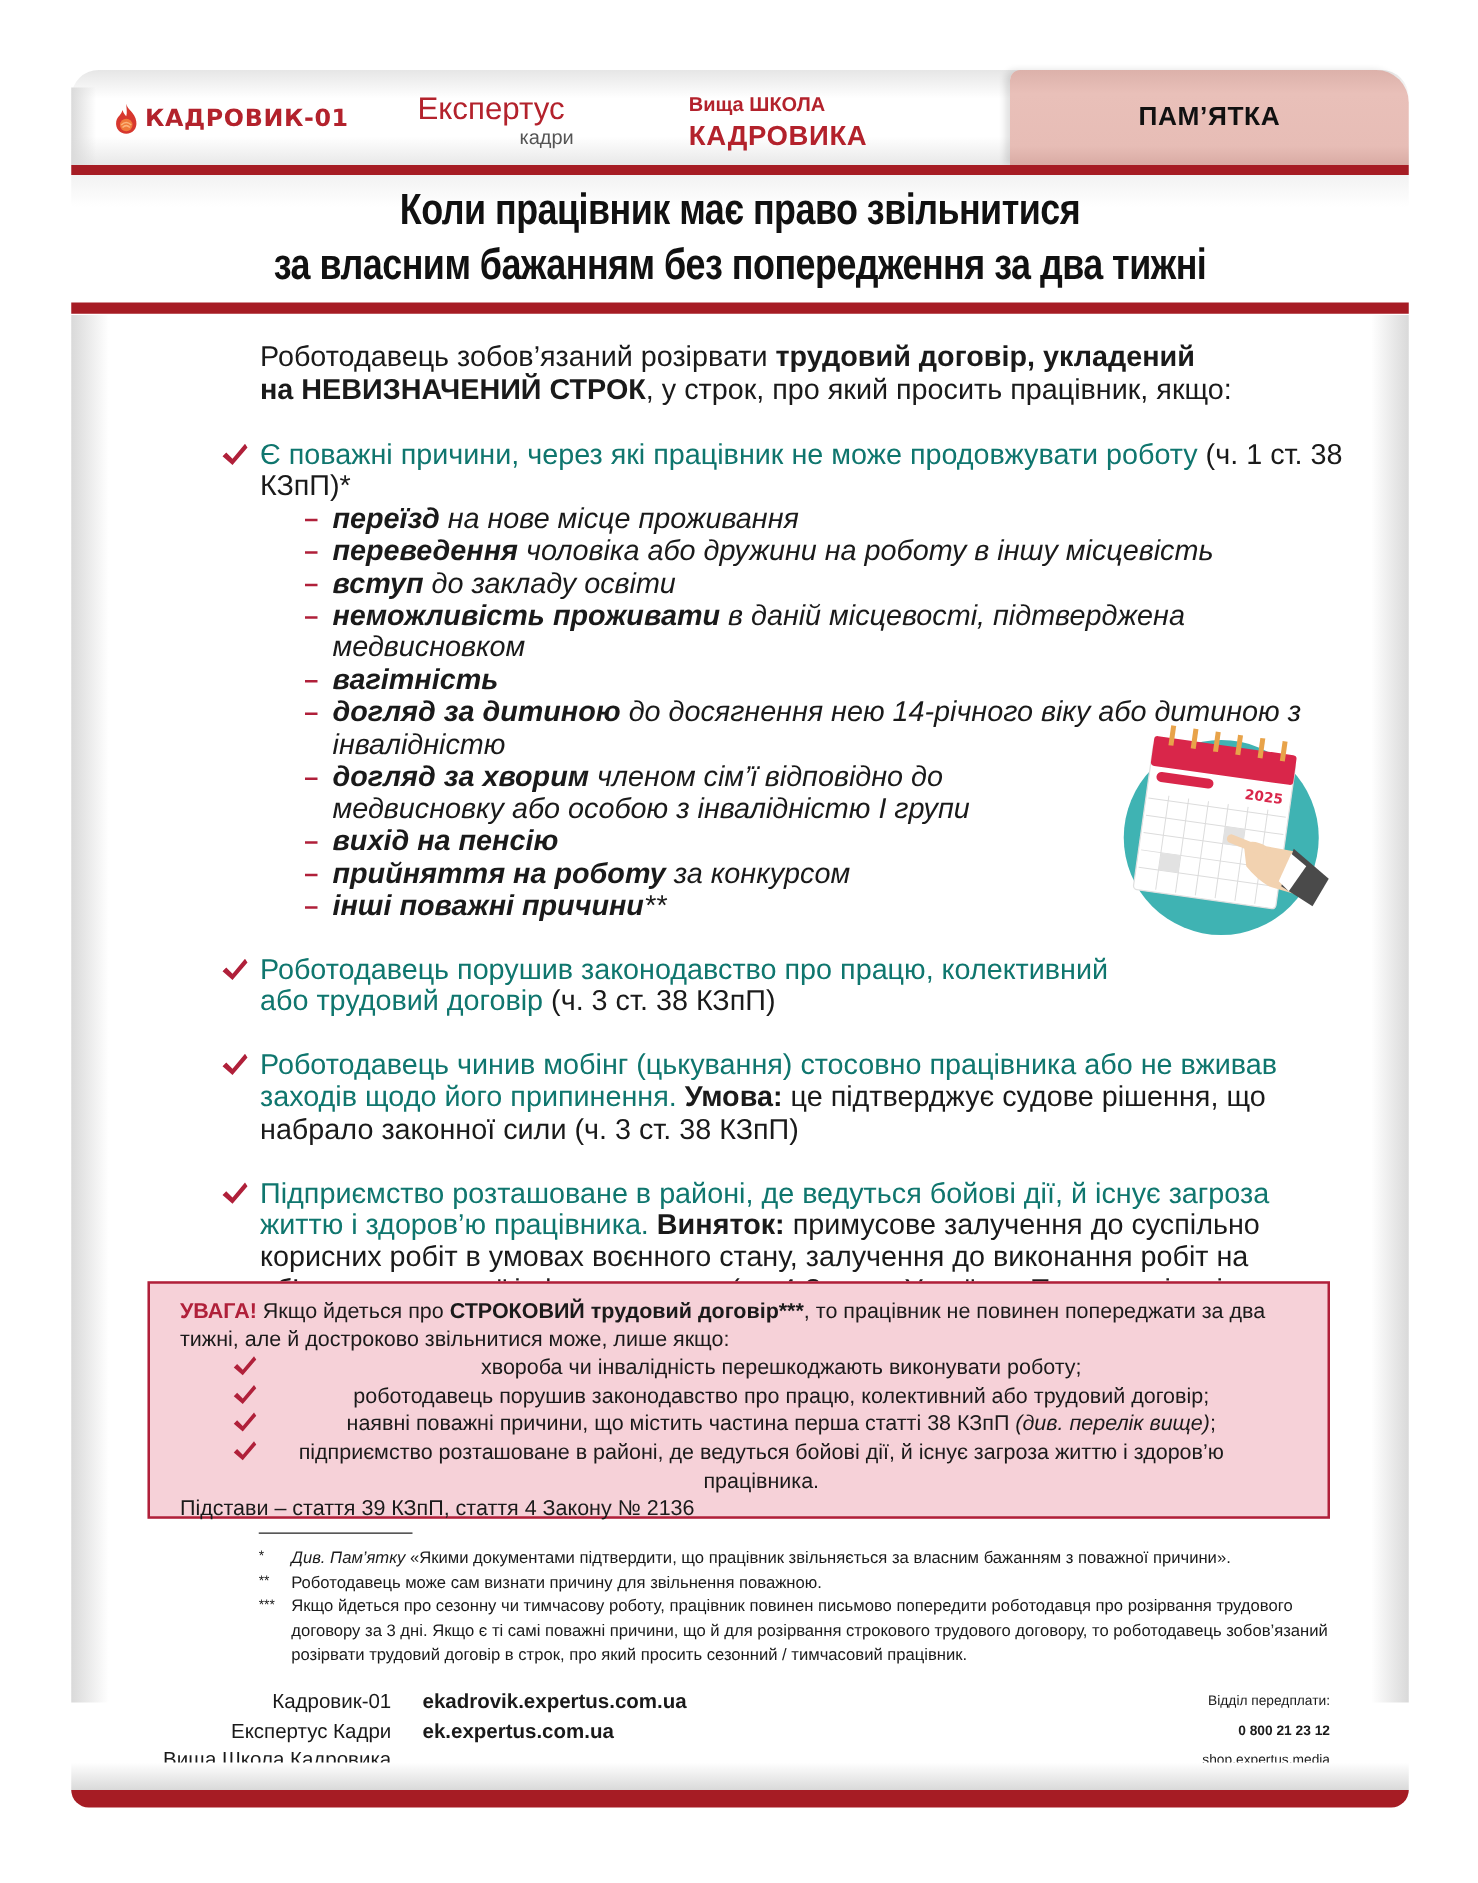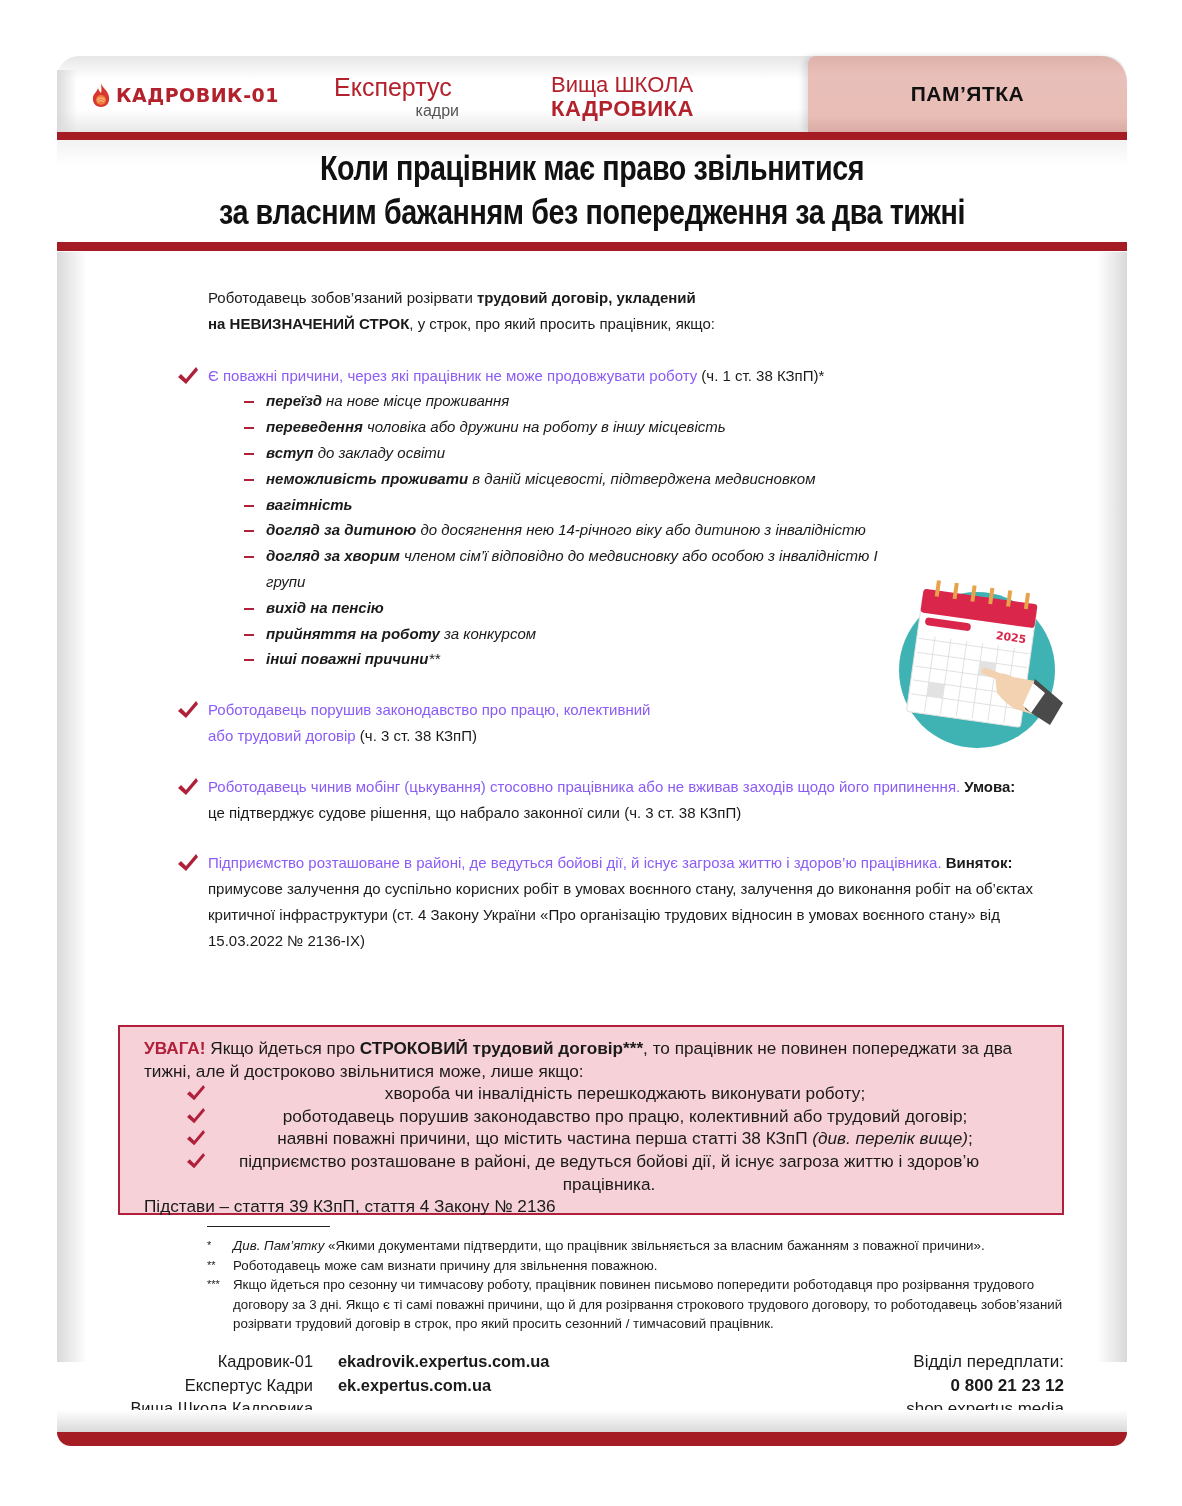--- a/index.html
+++ b/index.html
@@ -28,21 +28,21 @@
   }
   .logo-kadrovik { position: absolute; left: 90px; top: 82px; display: flex; align-items: center; }
   .flame-icon { width: 22px; height: 26px; margin-right: 4px; }
   .logo-kadrovik-text { font-family: "DejaVu Sans", sans-serif; font-weight: bold; font-size: 19px; color: #b3222c; letter-spacing: 0.5px; }
 
   .logo-expertus { position: absolute; left: 334px; top: 72px; width: 125px; text-align: right; }
   .logo-expertus-title { font-size: 25px; color: #b3222c; line-height: 30px; text-align: left; }
   .logo-expertus-sub { font-size: 16px; color: #555; line-height: 18px; }
 
   .logo-school { position: absolute; left: 551px; top: 73px; }
-  .logo-school-top { font-size: 22px; color: #b3222c; line-height: 24px; }
+  .logo-school-top { font-size: 16px; color: #b3222c; line-height: 24px; font-weight: bold; }
   .logo-school-bottom { font-size: 22px; font-weight: bold; color: #b3222c; line-height: 24px; letter-spacing: 0.5px; }
 
   .pamyatka-tab {
     position: absolute; left: 808px; top: 56px; width: 319px; height: 76px;
     border-radius: 8px 26px 0 0;
     background: linear-gradient(to bottom, #dcb1aa 0%, #e9c0b9 25%, #e7bdb6 80%, #d9aba4 100%);
     box-shadow: -4px 0 6px rgba(0,0,0,0.12);
     display: flex; align-items: center; justify-content: center;
   }
   .pamyatka-label { font-size: 21px; color: #111; letter-spacing: 0.5px; font-weight: bold; }
@@ -54,24 +54,24 @@
 
   .title-band {
     position: absolute; left: 57px; top: 140px; width: 1070px; height: 102px;
     background: linear-gradient(to bottom, #f2f2f2 0%, #ffffff 25%, #ffffff 100%);
     text-align: center;
   }
   .title-line { font-family: "Liberation Sans", sans-serif; font-weight: bold; font-size: 35px; line-height: 44px; color: #111; transform: scaleX(0.82); letter-spacing: -0.5px; }
   .title-line.l1 { margin-top: 6px; }
 
   
-  .content { position: absolute; left: 208px; top: 273px; width: 870px; font-size: 15px; line-height: 25.8px; margin-top: 12px; }
+  .content { position: absolute; left: 208px; top: 273px; width: 870px; font-size: 23px; line-height: 25.8px; }
   .intro { margin-bottom: 26px; }
   b, .b { font-weight: bold; }
-  .red { color: #8b5cf6; }
+  .red { color: #0f766e; }
 
   .check-item { position: relative; padding-left: 33px; margin-left: -33px; }
   .check-icon { position: absolute; left: 2px; top: 3px; width: 22px; height: 20px; }
 
   .dash-list { margin-left: 36px; }
   .dash-item { position: relative; padding-left: 22px; font-style: italic; }
   .dash-item::before { content: ""; position: absolute; left: 0; top: 13px; width: 10px; height: 2px; background: #b0203a; }
 
   .gap { height: 25px; }
 
@@ -92,21 +92,21 @@
 
   
   .fn-rule { position: absolute; left: 207px; top: 1226px; width: 123px; height: 1px; background: #222; }
   .footnotes { position: absolute; left: 207px; top: 1236px; width: 860px; font-size: 13.3px; line-height: 19.5px; }
   .fn { position: relative; padding-left: 26px; }
   .fn-mark { position: absolute; left: 0; top: 0; font-size: 11px; }
 
   
   .footer-labels { position: absolute; left: 100px; top: 1350px; width: 213px; text-align: right; font-size: 16.4px; line-height: 23.5px; }
   .footer-urls { position: absolute; left: 338px; top: 1350px; font-size: 16.4px; line-height: 23.5px; font-weight: bold; }
-  .footer-sub { position: absolute; left: 800px; top: 1350px; width: 264px; text-align: right; font-size: 17px; line-height: 23.5px; }
+  .footer-sub { position: absolute; left: 800px; top: 1350px; width: 264px; text-align: right; font-size: 11px; line-height: 23.5px; }
 
   .footer-shade {
     position: absolute; left: 57px; top: 1410px; width: 1070px; height: 24px;
     background: linear-gradient(to bottom, #ffffff, #d6d6d6);
   }
 </style>
 </head>
 <body>
 
 <div class="frame"></div>

